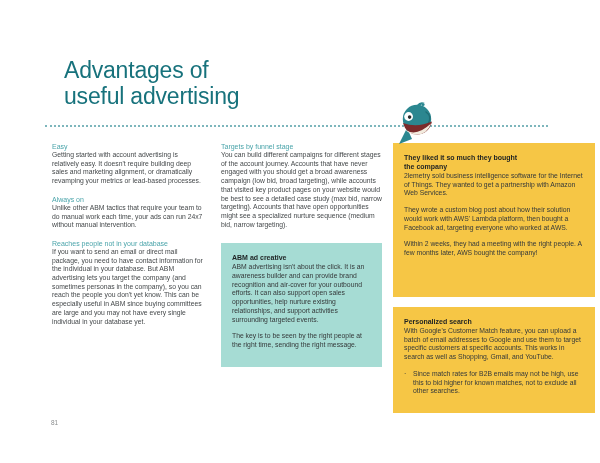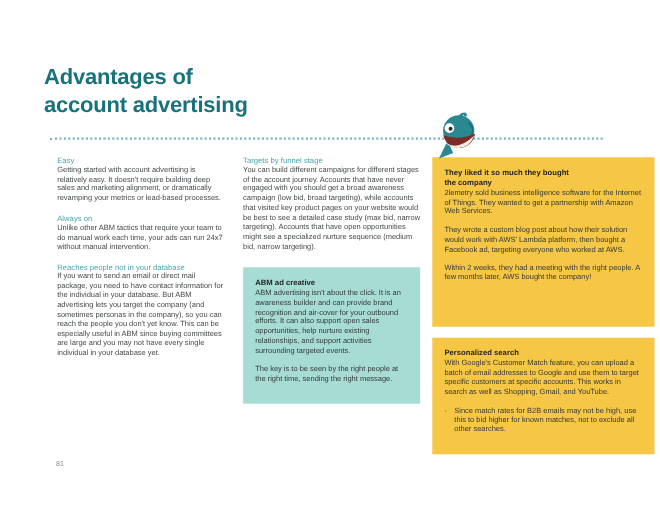--- a/index.html
+++ b/index.html
@@ -6,22 +6,22 @@
   html,body { background:#e8e8e8; }
   .page {
     position: relative;
     width: 600px; height: 463px;
     background: #ffffff;
     font-family: "Liberation Sans", sans-serif;
     overflow: hidden;
     margin: 0 auto;
   }
   .title {
-    position: absolute; left: 40px; top: 57px;
-    font-size: 20px; line-height: 26px; font-weight: bold;
+    position: absolute; left: 64px; top: 57px;
+    font-size: 23px; line-height: 26px; font-weight: normal;
     color: var(--accent_teal, #17727c);
     letter-spacing: -0.2px;
   }
   .title span { display: block; }
   .dotted-rule {
     position: absolute; left: 45px; top: 125px; width: 503px; height: 0;
     border-top: 2px dotted var(--rule_teal, #7db6bc);
     z-index: 1;
   }
   .col {
@@ -59,21 +59,21 @@
     font-size: 6.5px; color: #8a8d8e;
   }
 </style>
 </head>
 <body>
 
 <div class="page">
 
   <h1 class="title">
     <span>Advantages of</span>
-    <span>account advertising</span>
+    <span>useful advertising</span>
   </h1>
 
   <div class="dotted-rule"></div>
 
   <div class="col col-left">
     <div class="sec">
       <h2 class="sec-heading">Easy</h2>
       <p>Getting started with account advertising is relatively easy. It doesn't require building deep sales and marketing alignment, or dramatically revamping your metrics or lead-based processes.</p>
     </div>
     <div class="sec">

